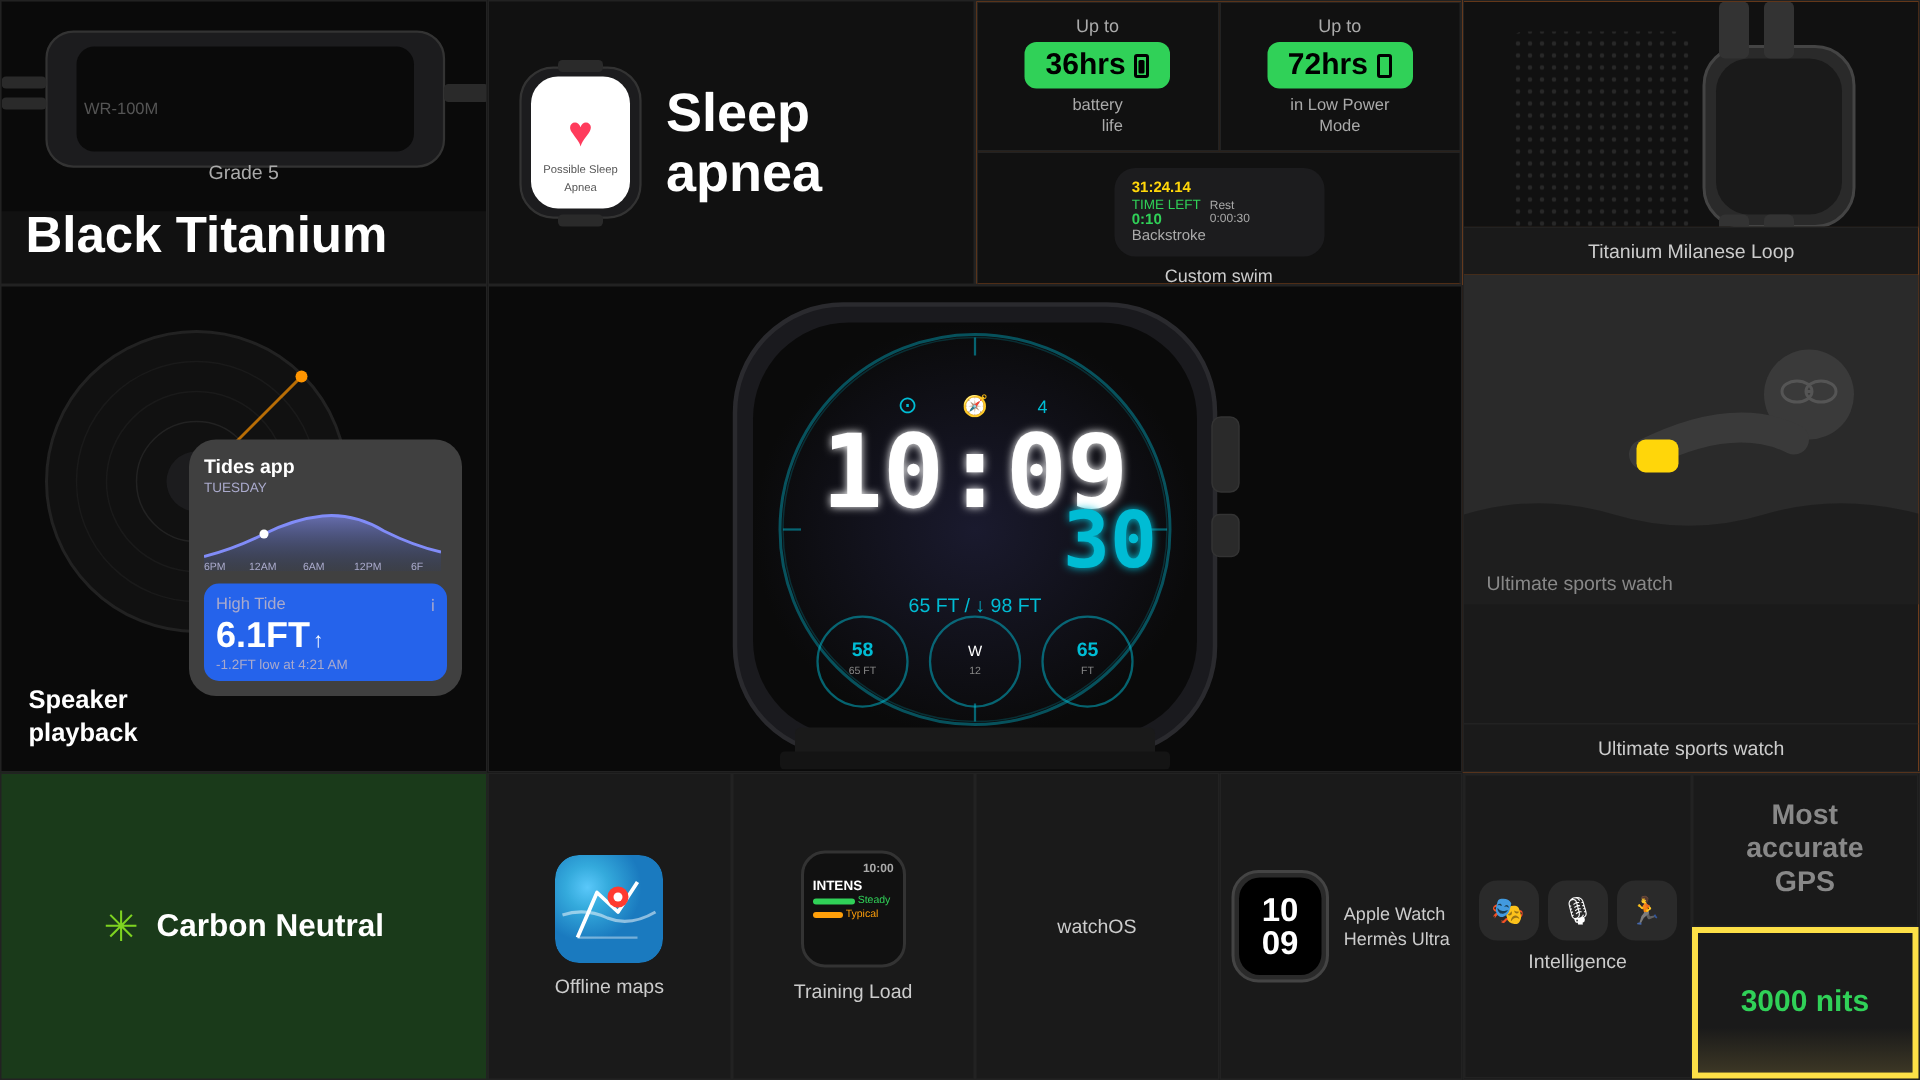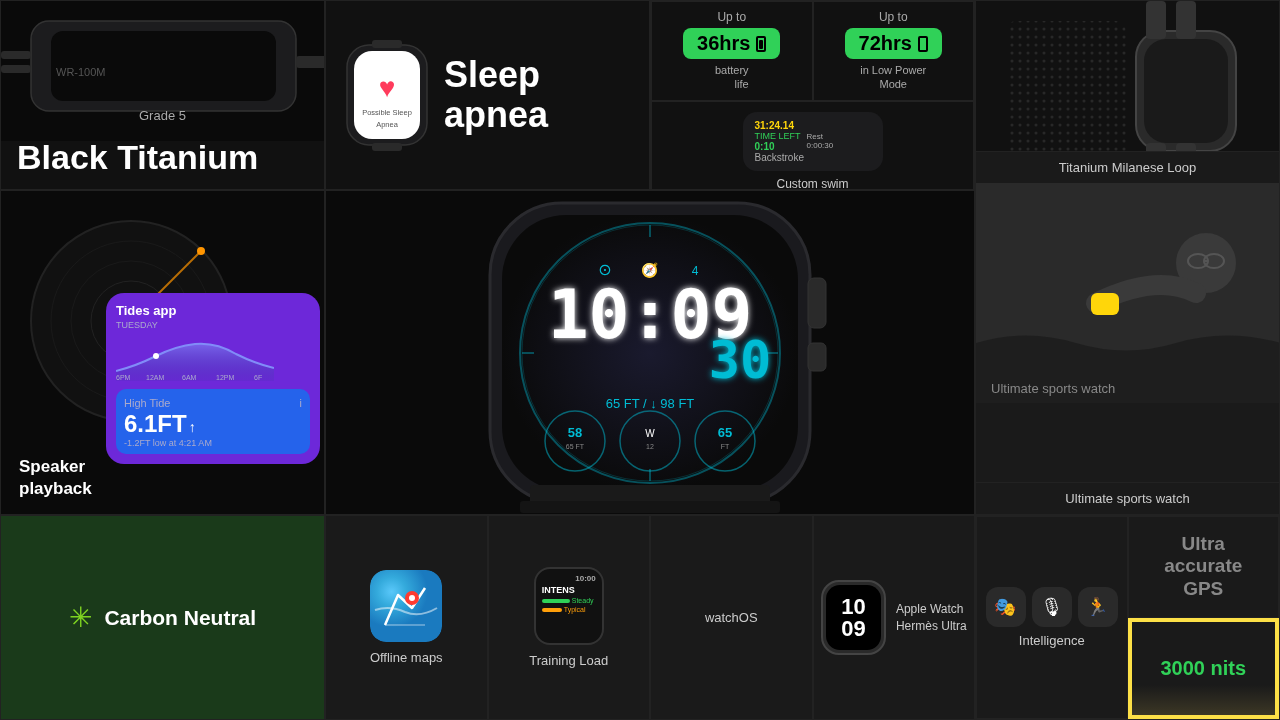--- a/index.html
+++ b/index.html
@@ -246,21 +246,21 @@
 
       <circle cx="130" cy="130" r="80" fill="none" stroke="#1a1a1a" stroke-width="1"></circle>
       <circle cx="130" cy="130" r="60" fill="none" stroke="#1a1a1a" stroke-width="1"></circle>
       <circle cx="130" cy="130" r="40" fill="none" stroke="#222" stroke-width="1"></circle>
       <circle cx="130" cy="130" r="20" fill="#1c1c1e"></circle>
 
       <path d="M130 130 L200 60" stroke="#ff9500" stroke-width="2" opacity="0.7"></path>
       <circle cx="200" cy="60" r="4" fill="#ff9500"></circle>
     </svg>
     
-    <div style="position:absolute;bottom:50px;right:4px;width:214px;background:#6d28d9;border-radius:18px;overflow:hidden;padding:10px;">
+    <div style="position:absolute;bottom:50px;right:16px;width:182px;background:#404040;border-radius:18px;overflow:hidden;padding:10px;">
       <div style="font-size:13px;font-weight:700;color:#fff;margin-bottom:2px;">Tides app</div>
       <div style="font-size:9px;color:#aac;margin-bottom:6px;">TUESDAY</div>
 
       <div style="height:45px;position:relative;overflow:hidden;margin-bottom:8px;">
         <svg width="158" height="45" viewBox="0 0 158 45">
           <defs>
             <linearGradient id="tideGrad" x1="0" y1="0" x2="0" y2="1">
               <stop offset="0%" stop-color="#818cf8" stop-opacity="0.6"></stop>
               <stop offset="100%" stop-color="#1e3a8a" stop-opacity="0.1"></stop>
             </linearGradient>
@@ -422,21 +422,21 @@
     <div style="background:#1a1a1a;border:1px solid #222;display:flex;flex-direction:column;align-items:center;justify-content:center;padding:8px;gap:6px;grid-column:1;grid-row:1/3;">
       <div style="display:flex;gap:6px;justify-content:center;">
         <div style="width:40px;height:40px;background:#2a2a2a;border-radius:12px;display:flex;align-items:center;justify-content:center;font-size:18px;">🎭</div>
         <div style="width:40px;height:40px;background:#2a2a2a;border-radius:12px;display:flex;align-items:center;justify-content:center;font-size:18px;">🎙</div>
         <div style="width:40px;height:40px;background:#2a2a2a;border-radius:12px;display:flex;align-items:center;justify-content:center;font-size:18px;">🏃</div>
       </div>
       <span style="font-size:13px;color:#ccc;">Intelligence</span>
     </div>
 
     <div style="background:#1a1a1a;border:1px solid #222;display:flex;align-items:center;justify-content:center;padding:8px;">
-      <span style="font-size:19px;font-weight:700;color:#888;text-align:center;white-space:pre-line;line-height:1.2;">Ultra
+      <span style="font-size:19px;font-weight:700;color:#888;text-align:center;white-space:pre-line;line-height:1.2;">Most
 accurate
 GPS</span>
     </div>
 
     <div style="background:#1a1a1a;border:4px solid #fde047;display:flex;flex-direction:column;align-items:center;justify-content:center;padding:6px;overflow:hidden;position:relative;">
       <span style="font-size:20px;font-weight:800;color:#30d158;z-index:1;">3000 nits</span>
 
       <div style="position:absolute;bottom:0;left:0;right:0;height:30px;background:linear-gradient(to top,rgba(255,220,100,0.15),transparent);"></div>
     </div>
   </div>

